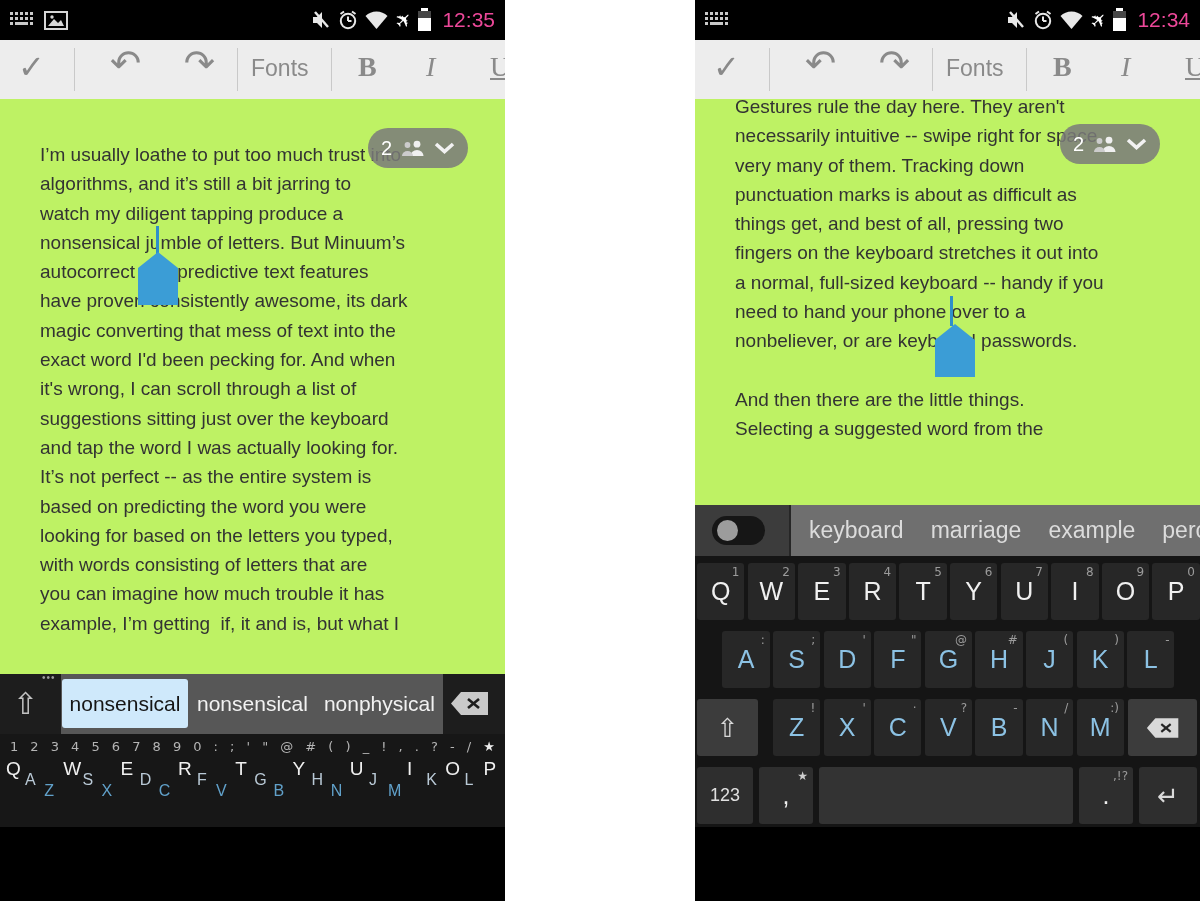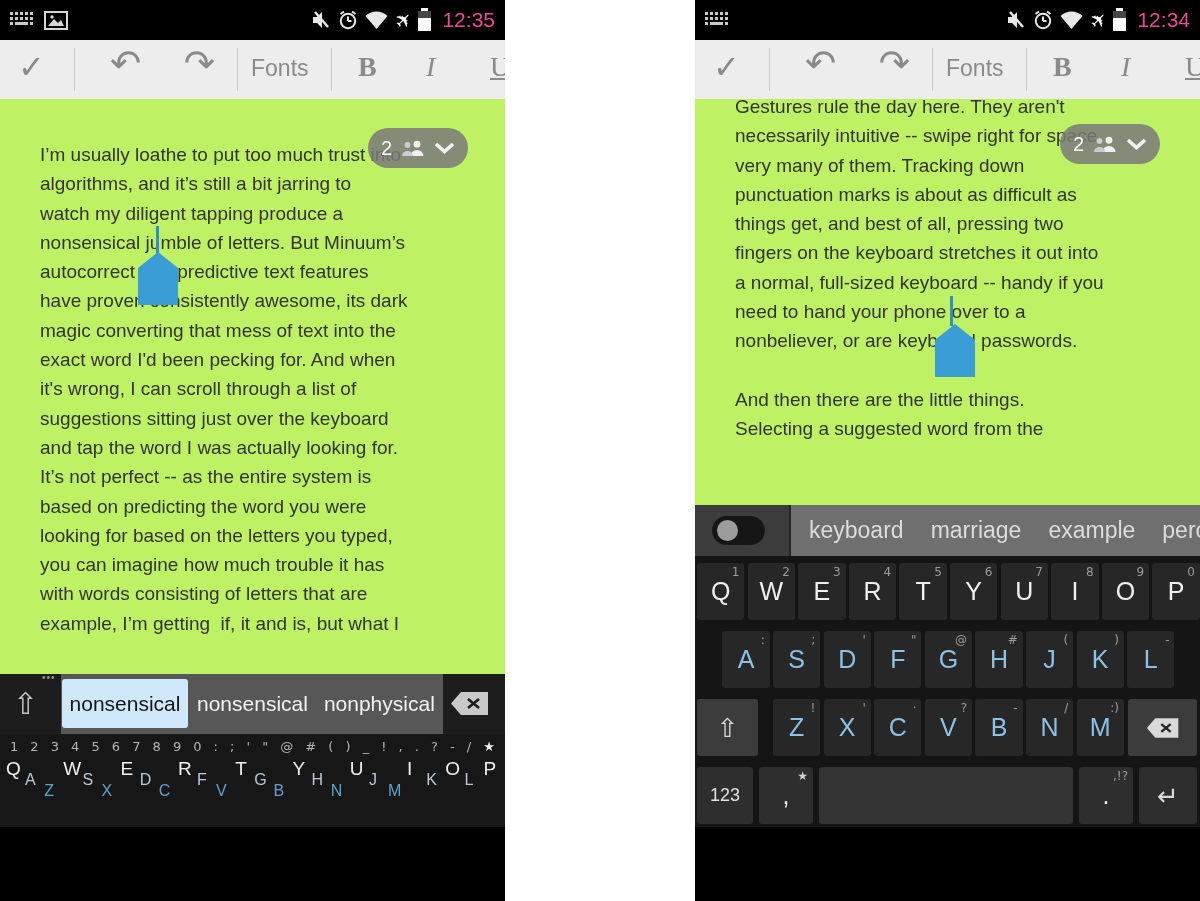--- a/index.html
+++ b/index.html
@@ -170,22 +170,22 @@
           <div class="tline">autocorrect and predictive text features</div>
           <div class="tline">have proven consistently awesome, its dark</div>
           <div class="tline">magic converting that mess of text into the</div>
           <div class="tline">exact word I'd been pecking for. And when</div>
           <div class="tline">it's wrong, I can scroll through a list of</div>
           <div class="tline">suggestions sitting just over the keyboard</div>
           <div class="tline">and tap the word I was actually looking for.</div>
           <div class="tline">It’s not perfect -- as the entire system is</div>
           <div class="tline">based on predicting the word you were</div>
           <div class="tline">looking for based on the letters you typed,</div>
+          <div class="tline">with words consisting of letters that are</div>
           <div class="tline">you can imagine how much trouble it has</div>
-          <div class="tline">with words consisting of letters that are</div>
           <div class="tline">example, I’m getting  if, it and is, but what I</div>
         </div>
     </div>
 
     <div class="caret" style="left:156px;top:226px;height:30px;"></div>
     <div class="handle" style="left:138px;top:268px;"></div>
 
     <div class="badge" style="left:368px;top:128px;">
       <span class="badge-count">2</span>
       <svg width="24" height="16" viewBox="0 0 24 16">

